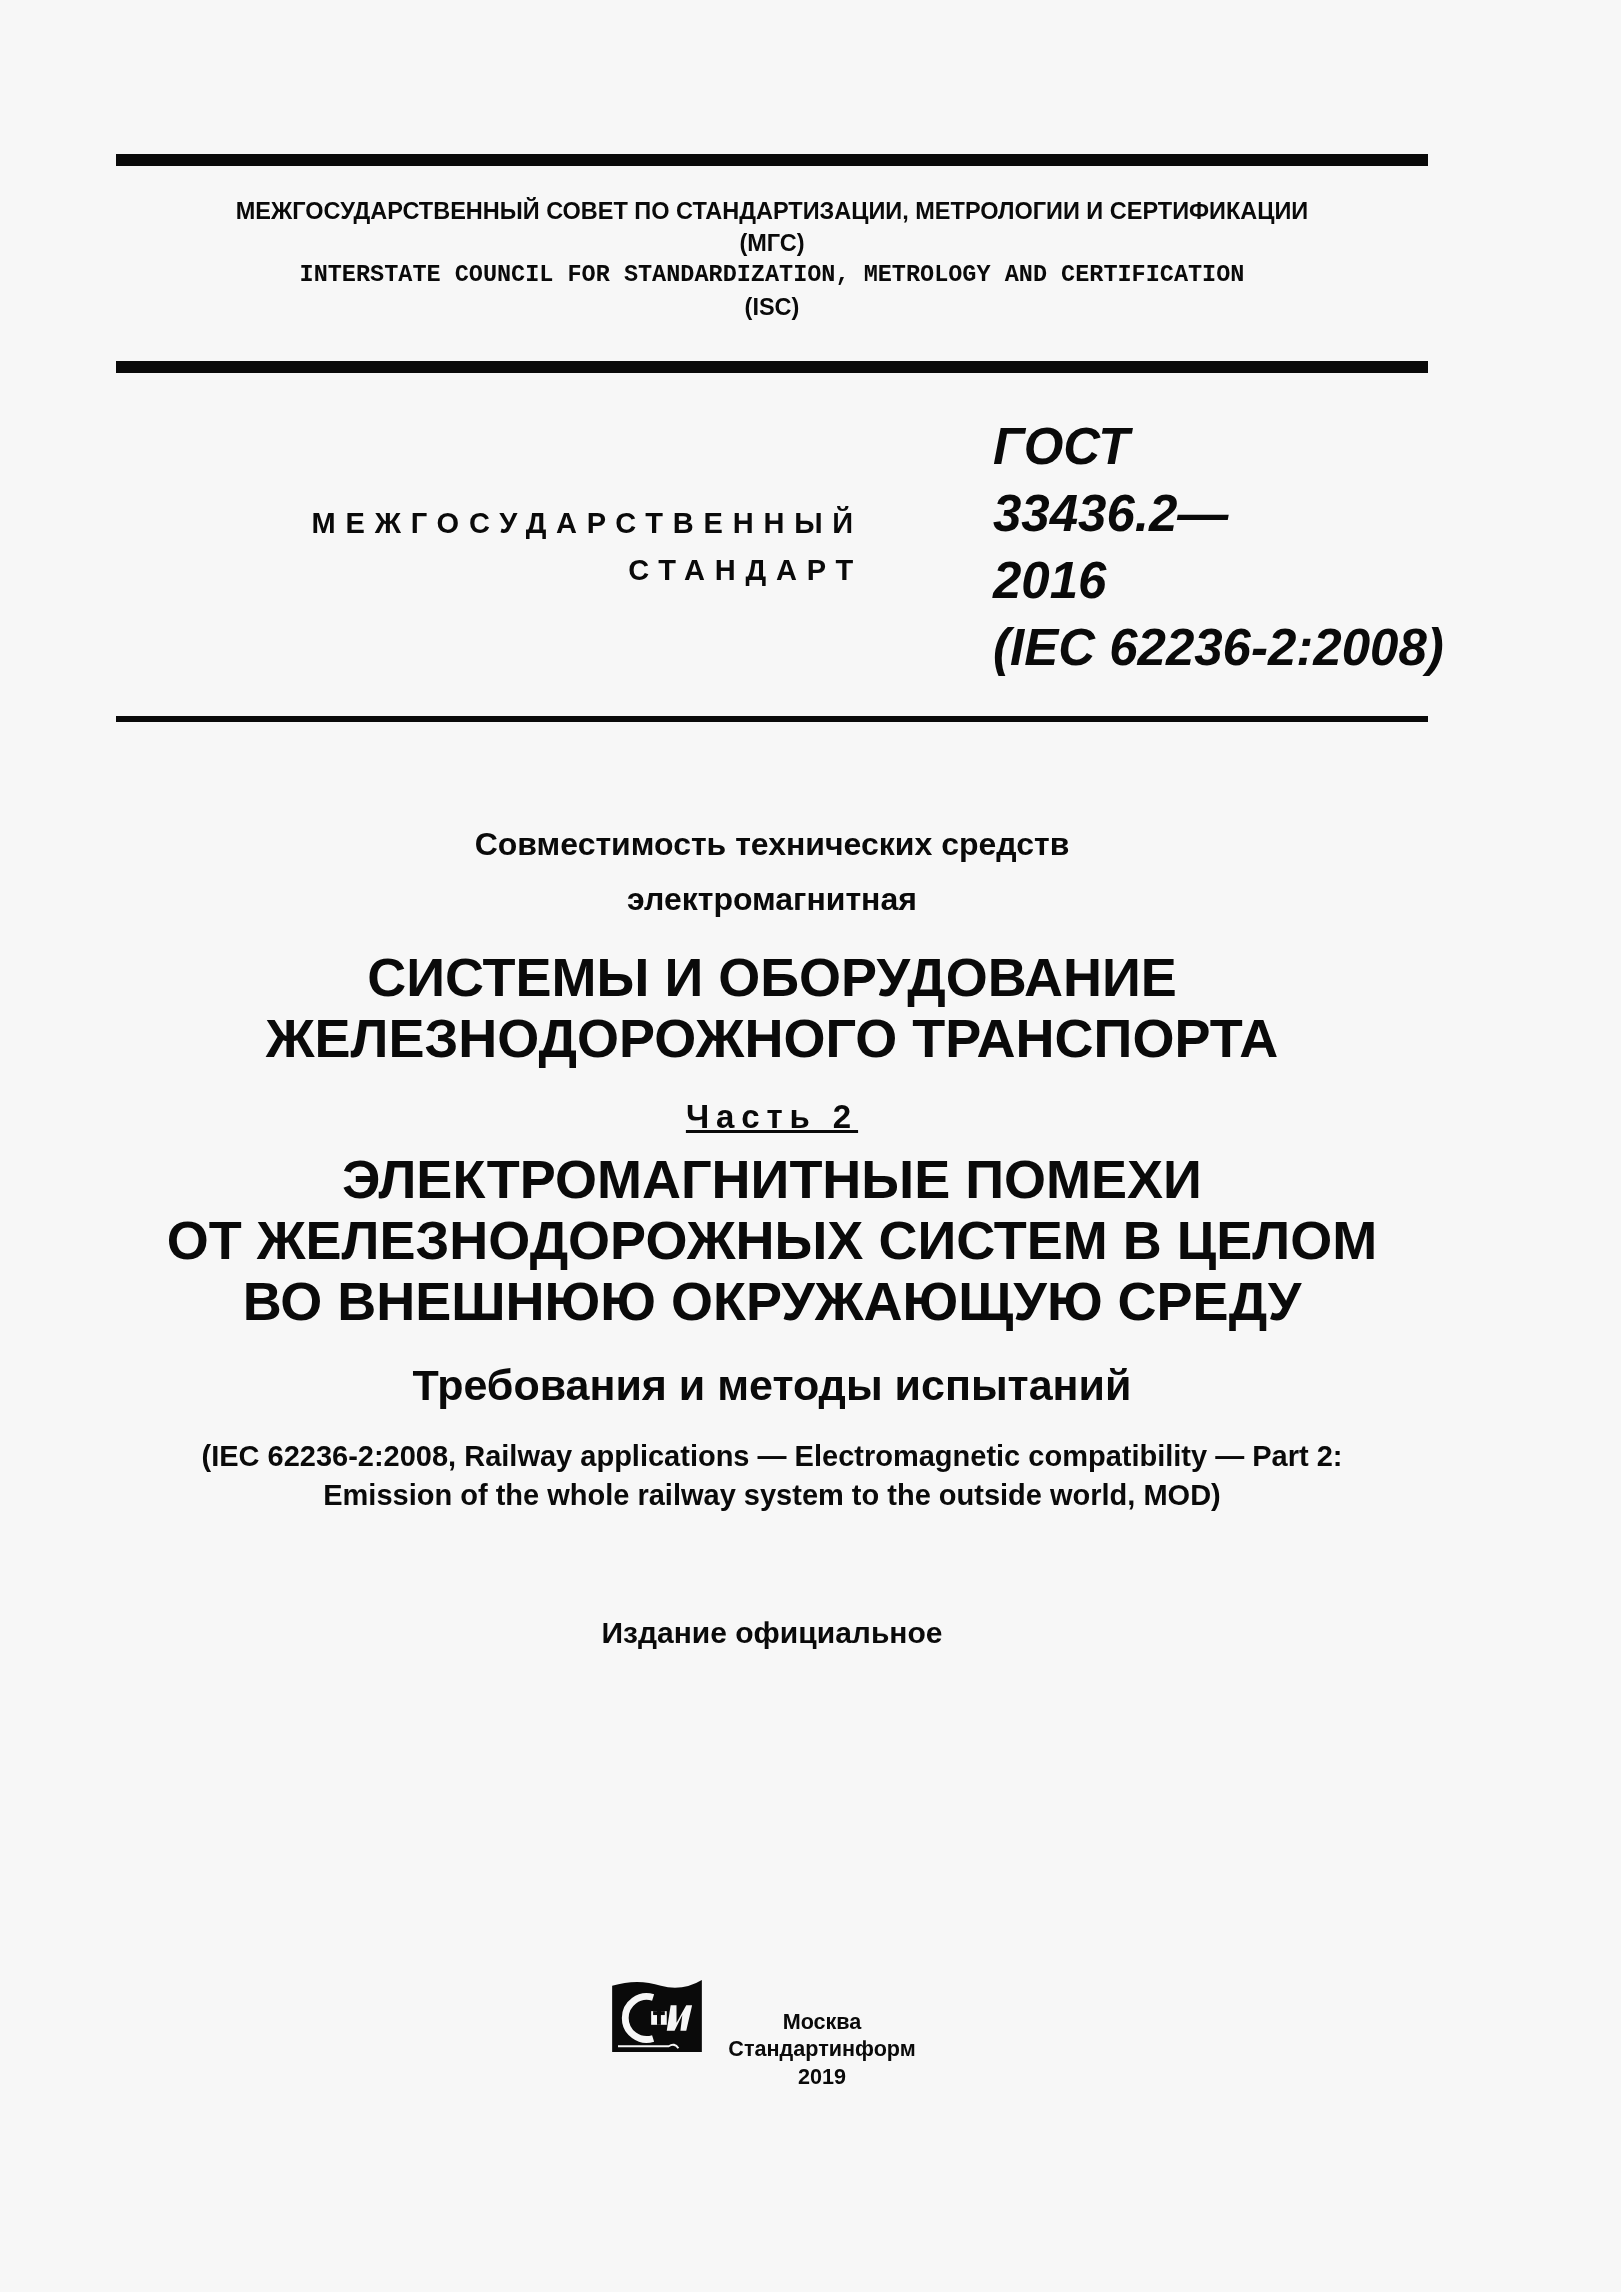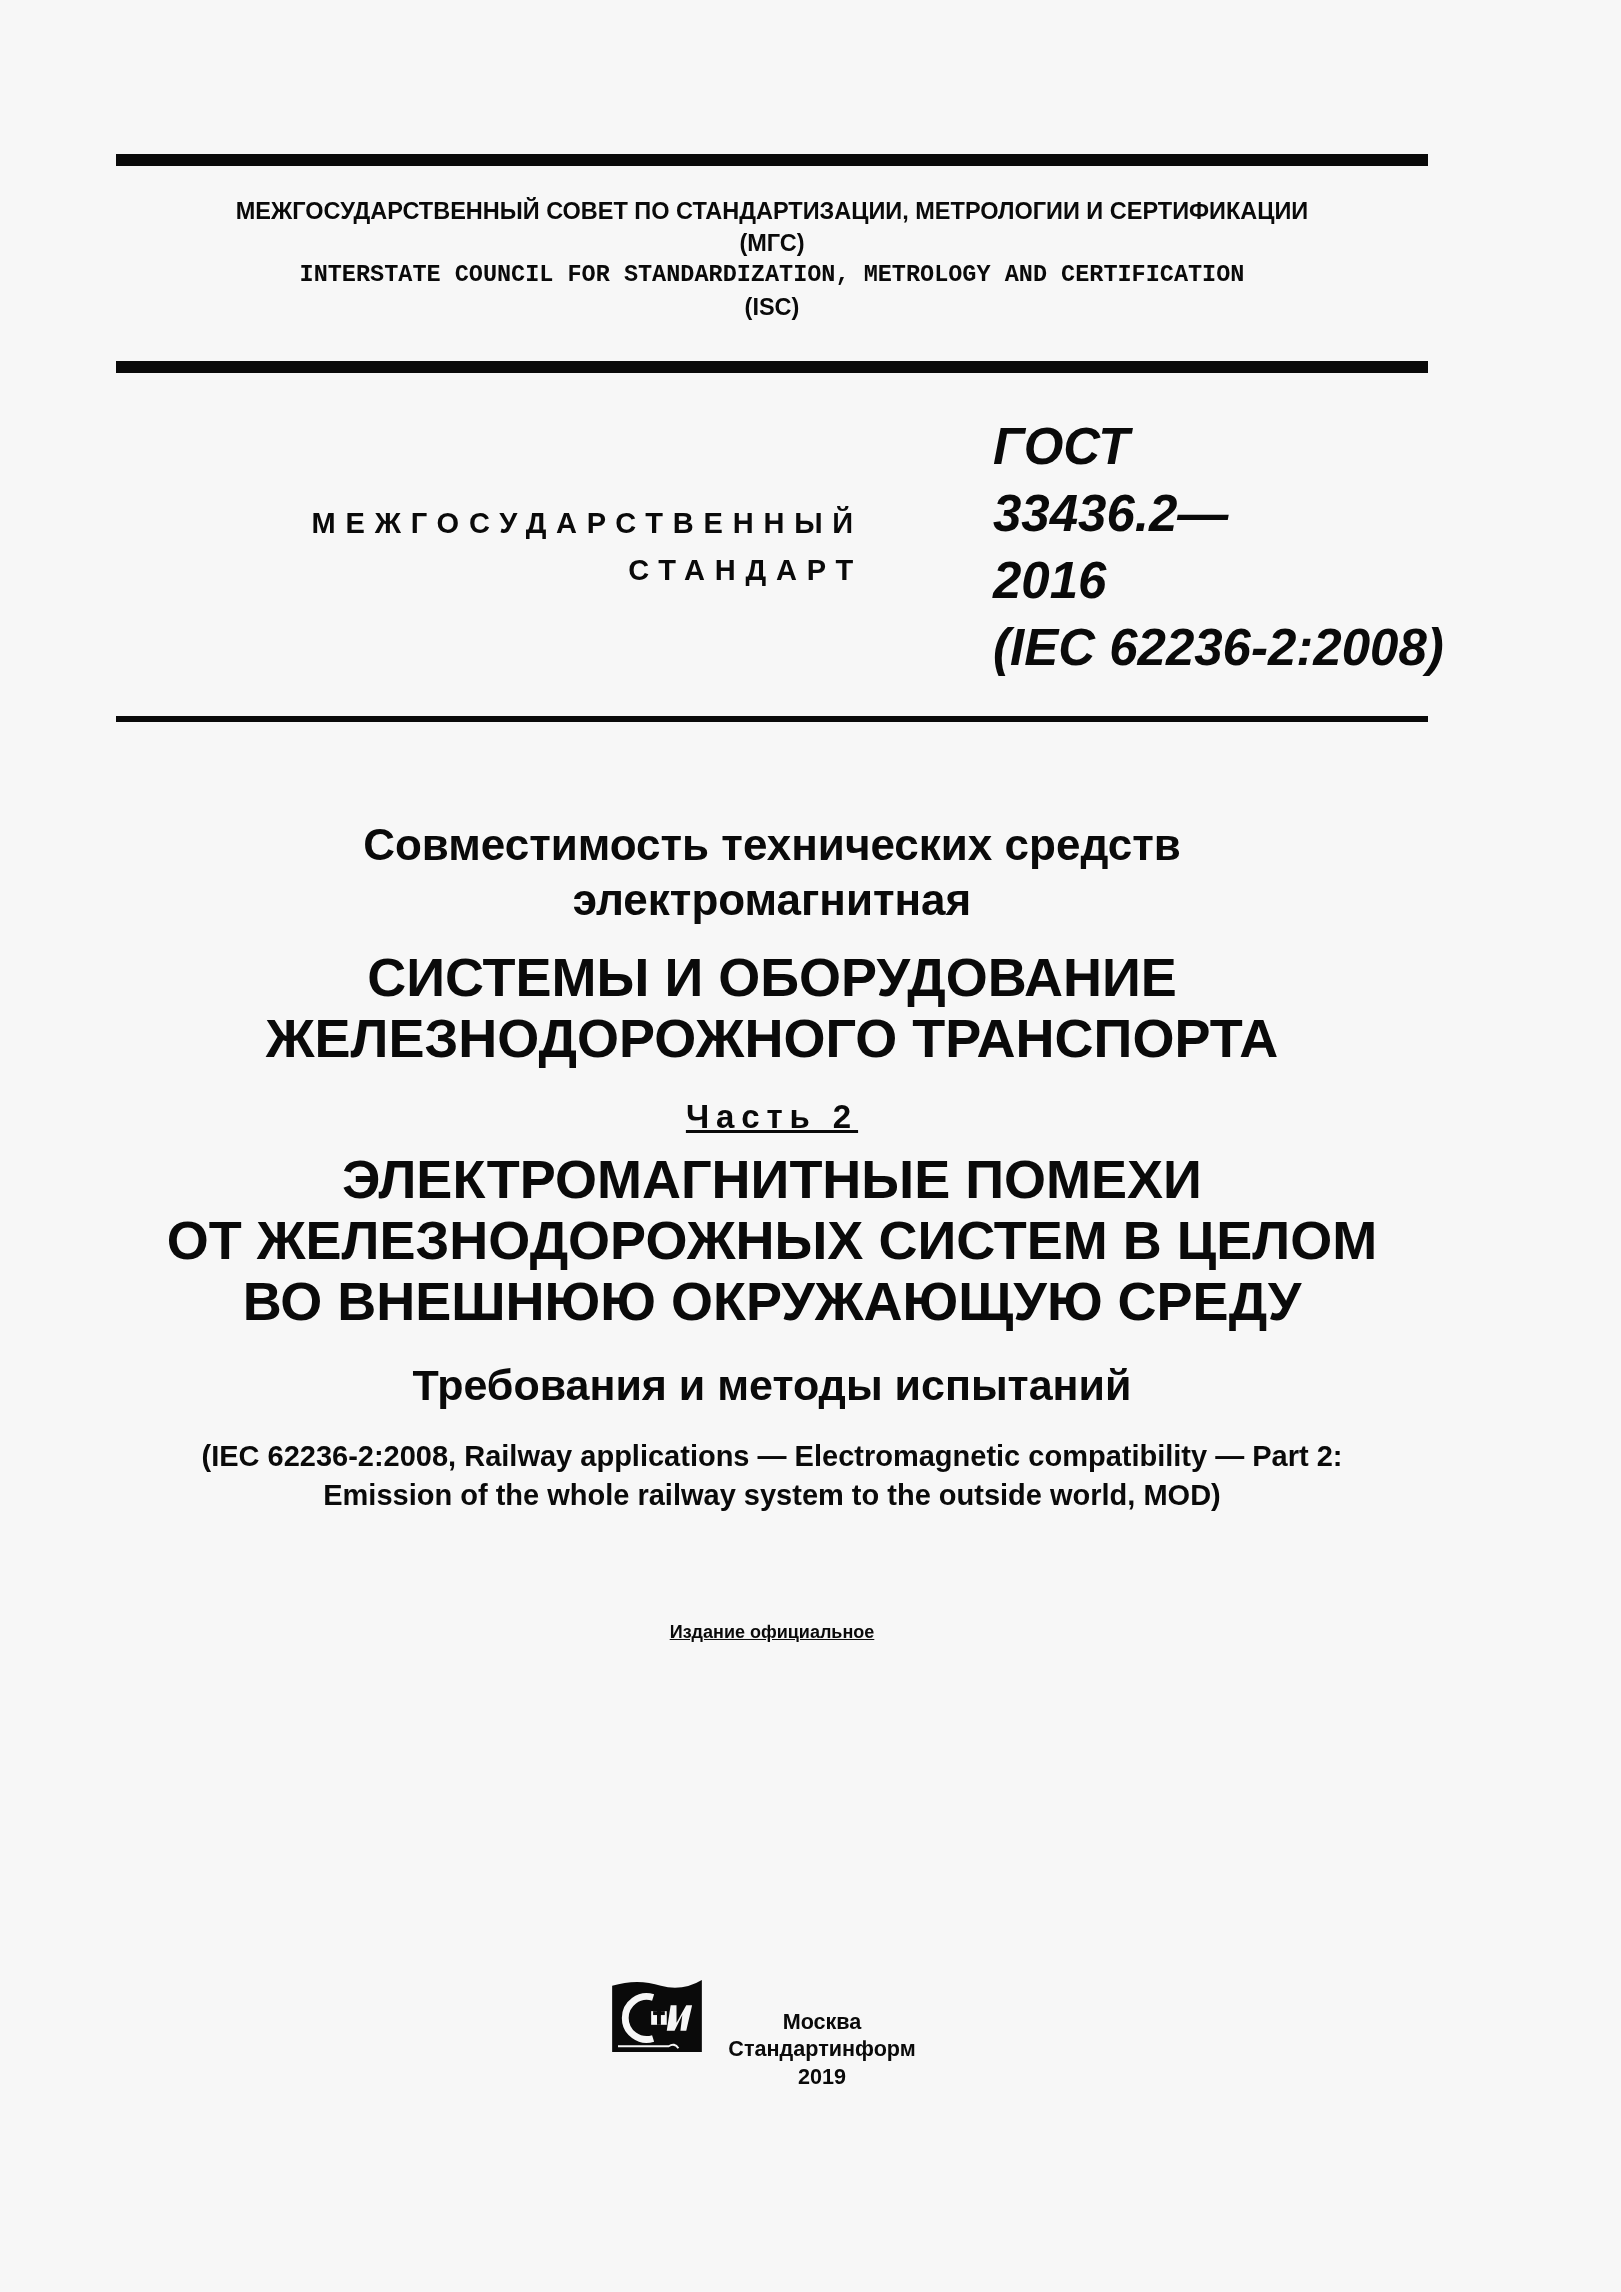--- a/index.html
+++ b/index.html
@@ -5,26 +5,26 @@
   html, body { margin: 0; padding: 0; }
   body {
     width: 1621px; height: 2293px; background: #f7f7f7; position: relative; overflow: hidden;
     font-family: "Liberation Sans", sans-serif; color: #0a0a0a; font-weight: bold;
   }
   .abs { position: absolute; }
   .rule { position: absolute; left: 116px; width: 1312px; background: #0a0a0a; }
   .center { position: absolute; left: 116px; width: 1312px; text-align: center; }
   .council { font-size: 23.5px; line-height: 32px; }
   .spaced { letter-spacing: 9.8px; }
-  .title-small { font-size: 44px; line-height: 55px; text-align: center; }
+  .title-small { font-size: 32px; line-height: 55px; text-align: center; }
   .title-big { font-size: 54px; line-height: 61px; }
   .part { font-size: 33px; letter-spacing: 6.9px; line-height: 39px; text-decoration: underline; }
   .reqs { font-size: 43px; line-height: 51px; }
   .iec-line { font-size: 29px; line-height: 39px; }
-  .edition { font-size: 18px; line-height: 29px; text-decoration: underline; }
+  .edition { font-size: 30px; line-height: 29px; }
   .gost { font-size: 51px; line-height: 67px; }
   .pub { font-size: 21.6px; line-height: 27.4px; text-align: center; }
 </style>
 </head>
 <body>
 
 <div class="rule" style="top:154px;height:11.8px;"></div>
 
 <div class="center council" style="top:195px;">
   <div>МЕЖГОСУДАРСТВЕННЫЙ СОВЕТ ПО СТАНДАРТИЗАЦИИ, МЕТРОЛОГИИ И СЕРТИФИКАЦИИ</div>

